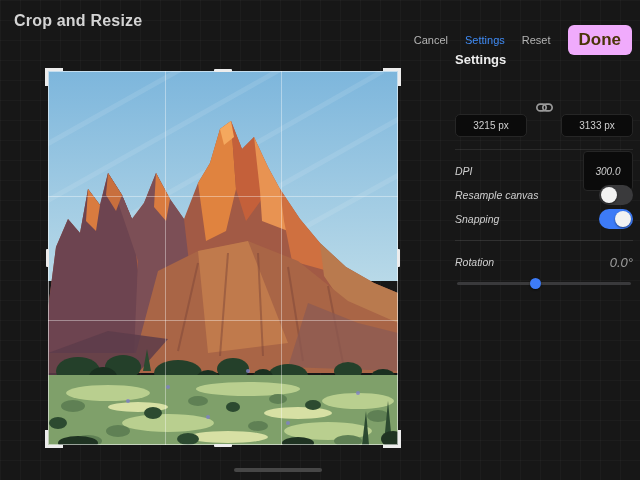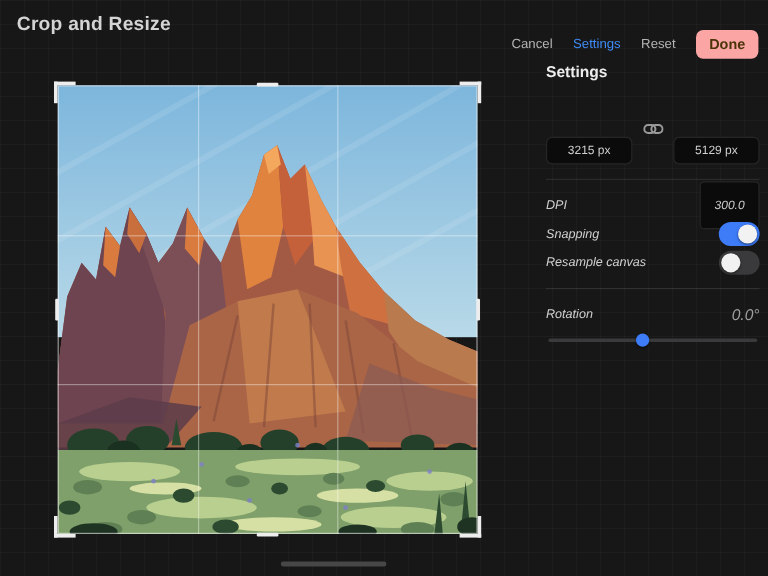--- a/index.html
+++ b/index.html
@@ -12,21 +12,21 @@
       linear-gradient(90deg, rgba(255,255,255,0.028) 1px, transparent 1px);
     background-size:20px 20px;
     -webkit-font-smoothing:antialiased;
   }
   .abs{position:absolute;}
   
   .page-title{left:14px;top:12px;font-size:16px;font-weight:700;color:#d4d4d4;letter-spacing:.2px;}
   .toolbar{top:25px;right:8px;display:flex;align-items:center;gap:17px;margin-left:44px;}
   .tb-btn{font-size:11px;color:#b4b4b4;cursor:pointer;background:none;border:none;padding:0;font-family:inherit;}
   .tb-btn.active{color:#3f8bf5;}
-  .done-btn{font-size:12px;font-weight:700;color:#4a3408;background:#fca5a5;border:none;
+  .done-btn{font-size:17px;font-weight:700;color:#4a3408;background:#f0abfc;border:none;
     border-radius:6px;padding:5px 11px;cursor:pointer;font-family:inherit;}
   
   .panel{left:455px;top:52px;width:178px;}
   .panel-heading{font-size:13px;font-weight:700;color:#ededed;margin-bottom:11px;}
   .dim-row{display:flex;align-items:center;gap:5px;margin-bottom:12px;}
   .dim-field{width:70px;height:21px;background:#0b0b0b;border:1px solid #262626;border-radius:5px;
     color:#cfcfcf;font-size:10px;display:flex;align-items:center;justify-content:center;cursor:pointer;margin-top:36px;}
   .link-wrap{flex:1;display:flex;justify-content:center;cursor:pointer;}
   .divider{height:1px;background:rgba(255,255,255,0.09);margin:9px 0;}
   .row{display:flex;align-items:center;justify-content:space-between;height:24px;font-style:italic;}
@@ -86,40 +86,40 @@
   <div class="dim-row">
     <div class="dim-field">3215 px</div>
     <div class="link-wrap">
       <svg width="17" height="11" viewBox="0 0 20 12">
         <g fill="none" stroke="#9a9a9a" stroke-width="2">
           <rect x="1" y="2" width="11" height="8" rx="4"></rect>
           <rect x="8" y="2" width="11" height="8" rx="4"></rect>
         </g>
       </svg>
     </div>
-    <div class="dim-field">5129 px</div>
+    <div class="dim-field">3133 px</div>
   </div>
 
   <div class="divider"></div>
 
   <div class="row">
     <span class="row-label">DPI</span>
     <div class="value-box">300.0</div>
   </div>
 
   <div class="row">
+    <span class="row-label">Resample canvas</span>
+    <div class="toggle off">
+      <div class="knob"></div>
+    </div>
+  </div>
+
+  <div class="row">
     <span class="row-label">Snapping</span>
     <div class="toggle on">
-      <div class="knob"></div>
-    </div>
-  </div>
-
-  <div class="row">
-    <span class="row-label">Resample canvas</span>
-    <div class="toggle off">
       <div class="knob"></div>
     </div>
   </div>
 
   <div class="divider"></div>
 
   <div class="row">
     <span class="row-label">Rotation</span>
     <span class="rot-value">0.0°</span>
   </div>

